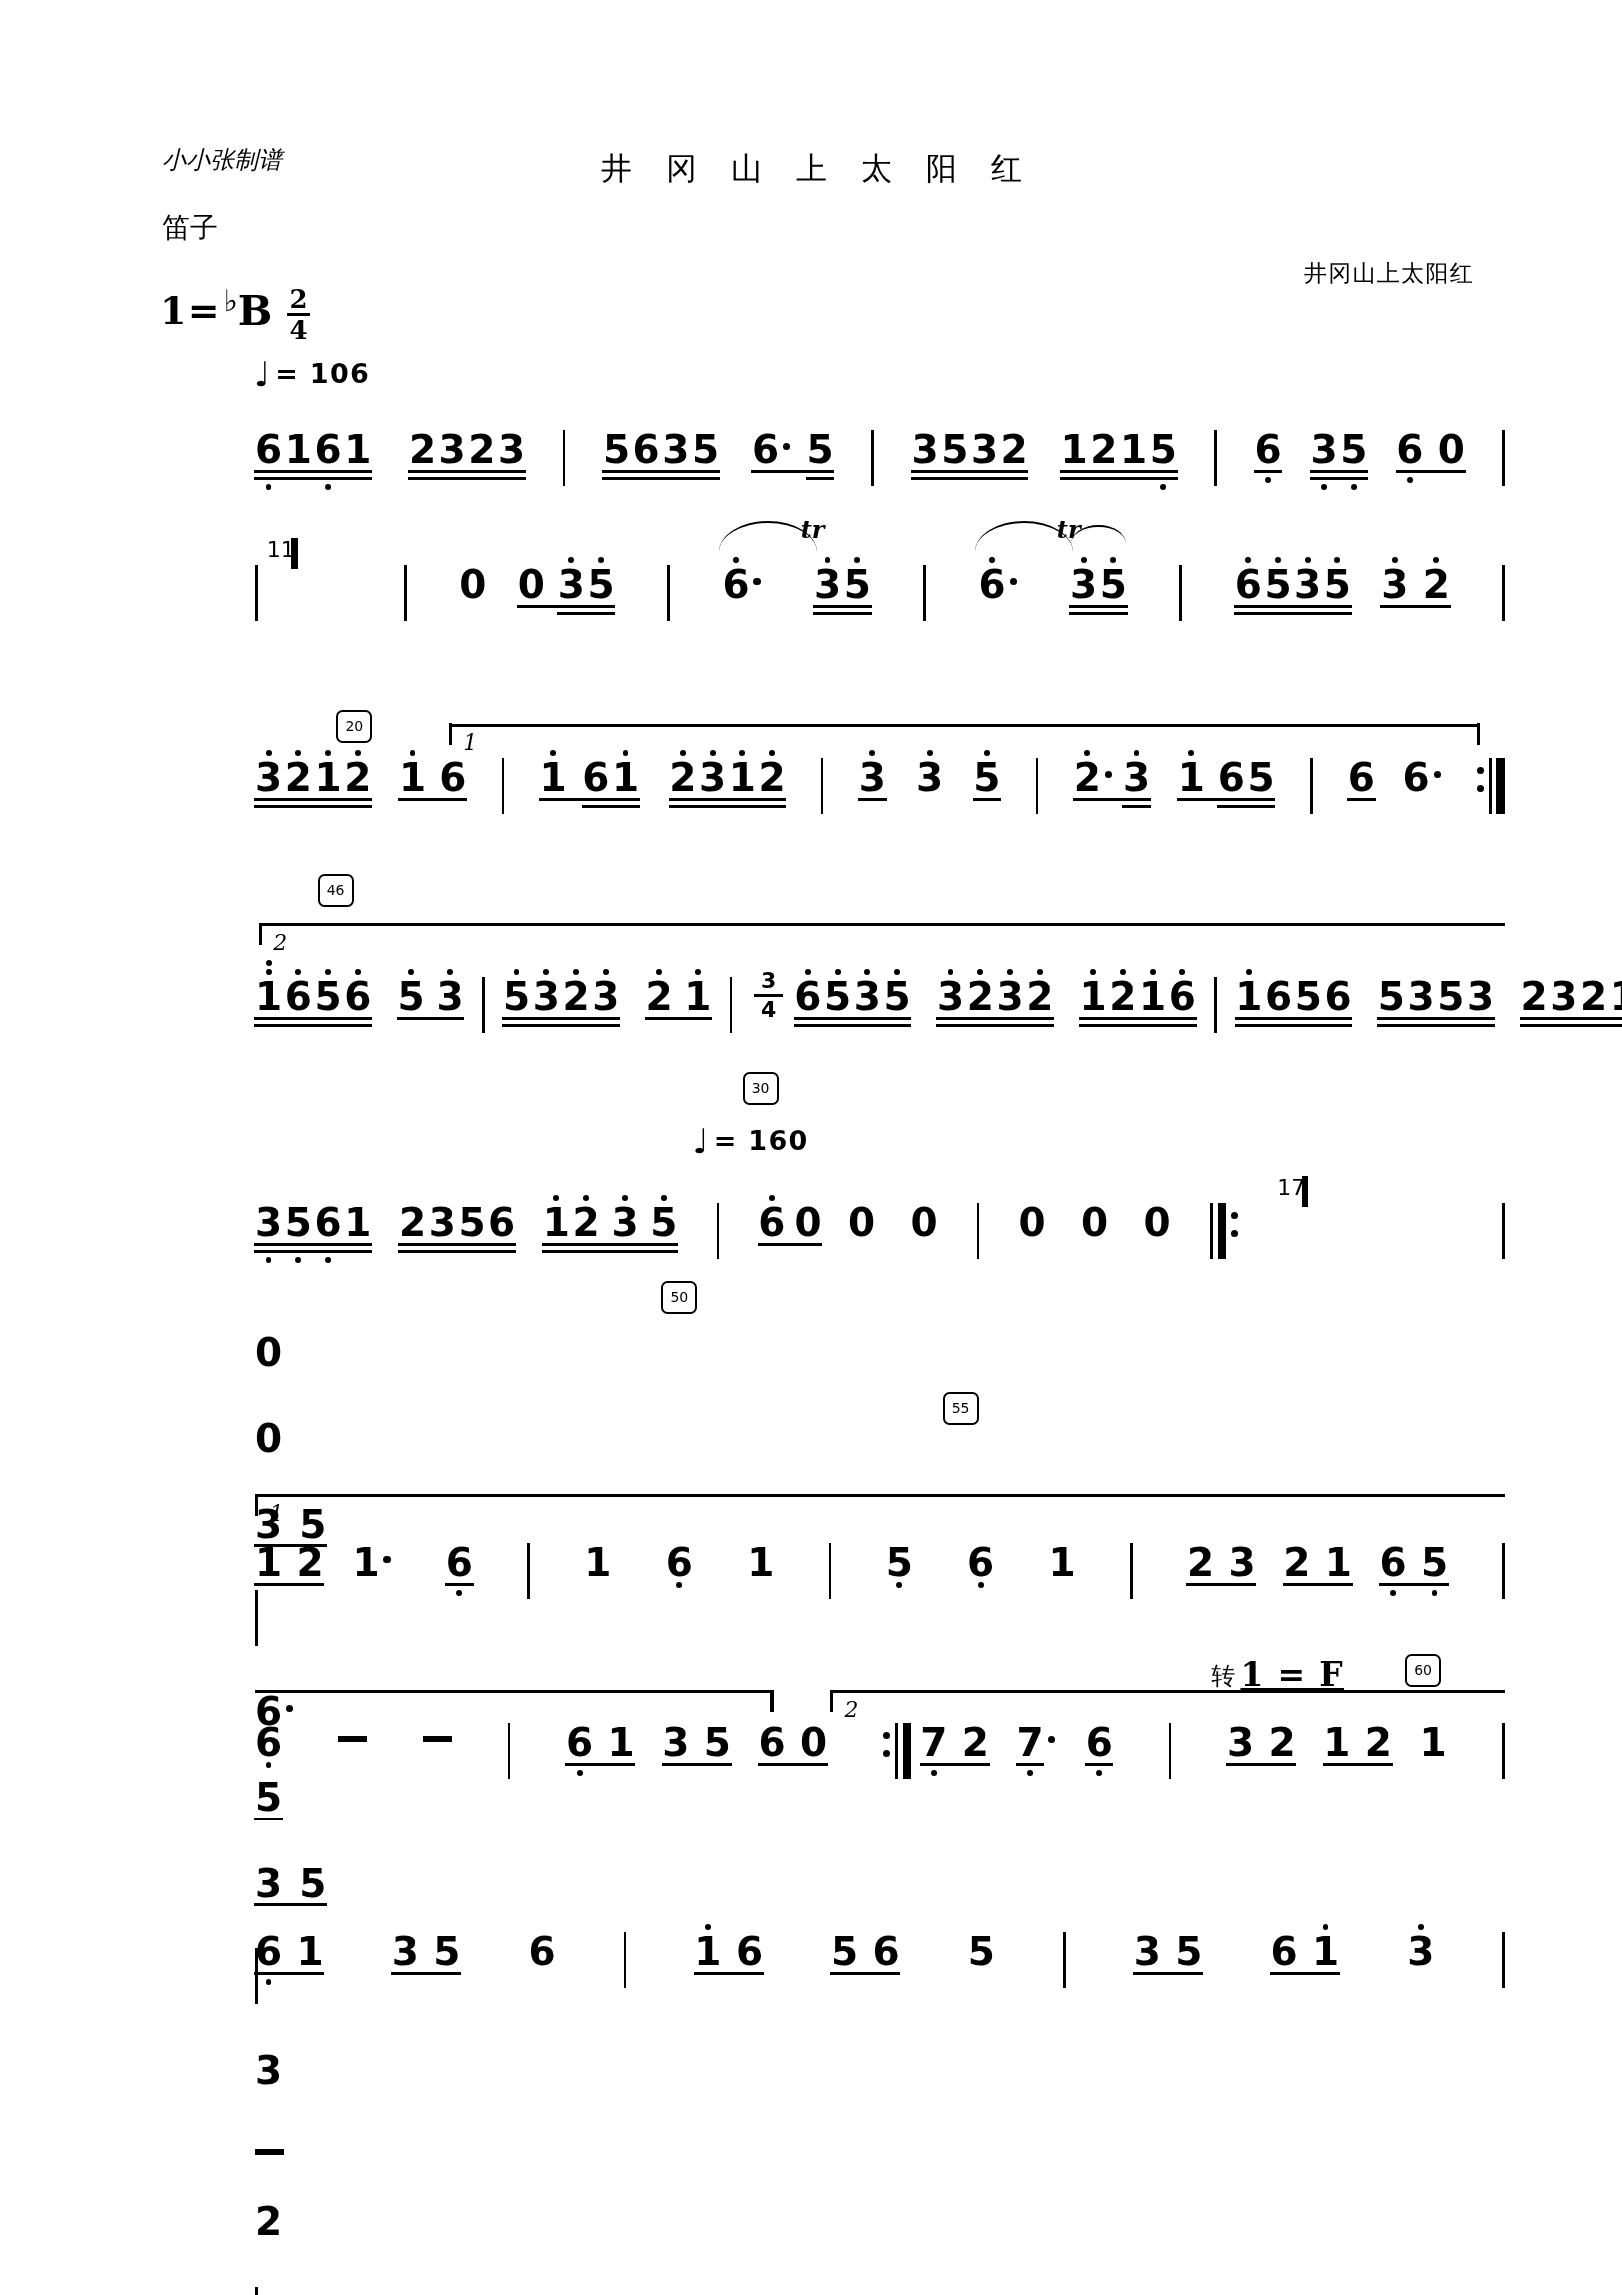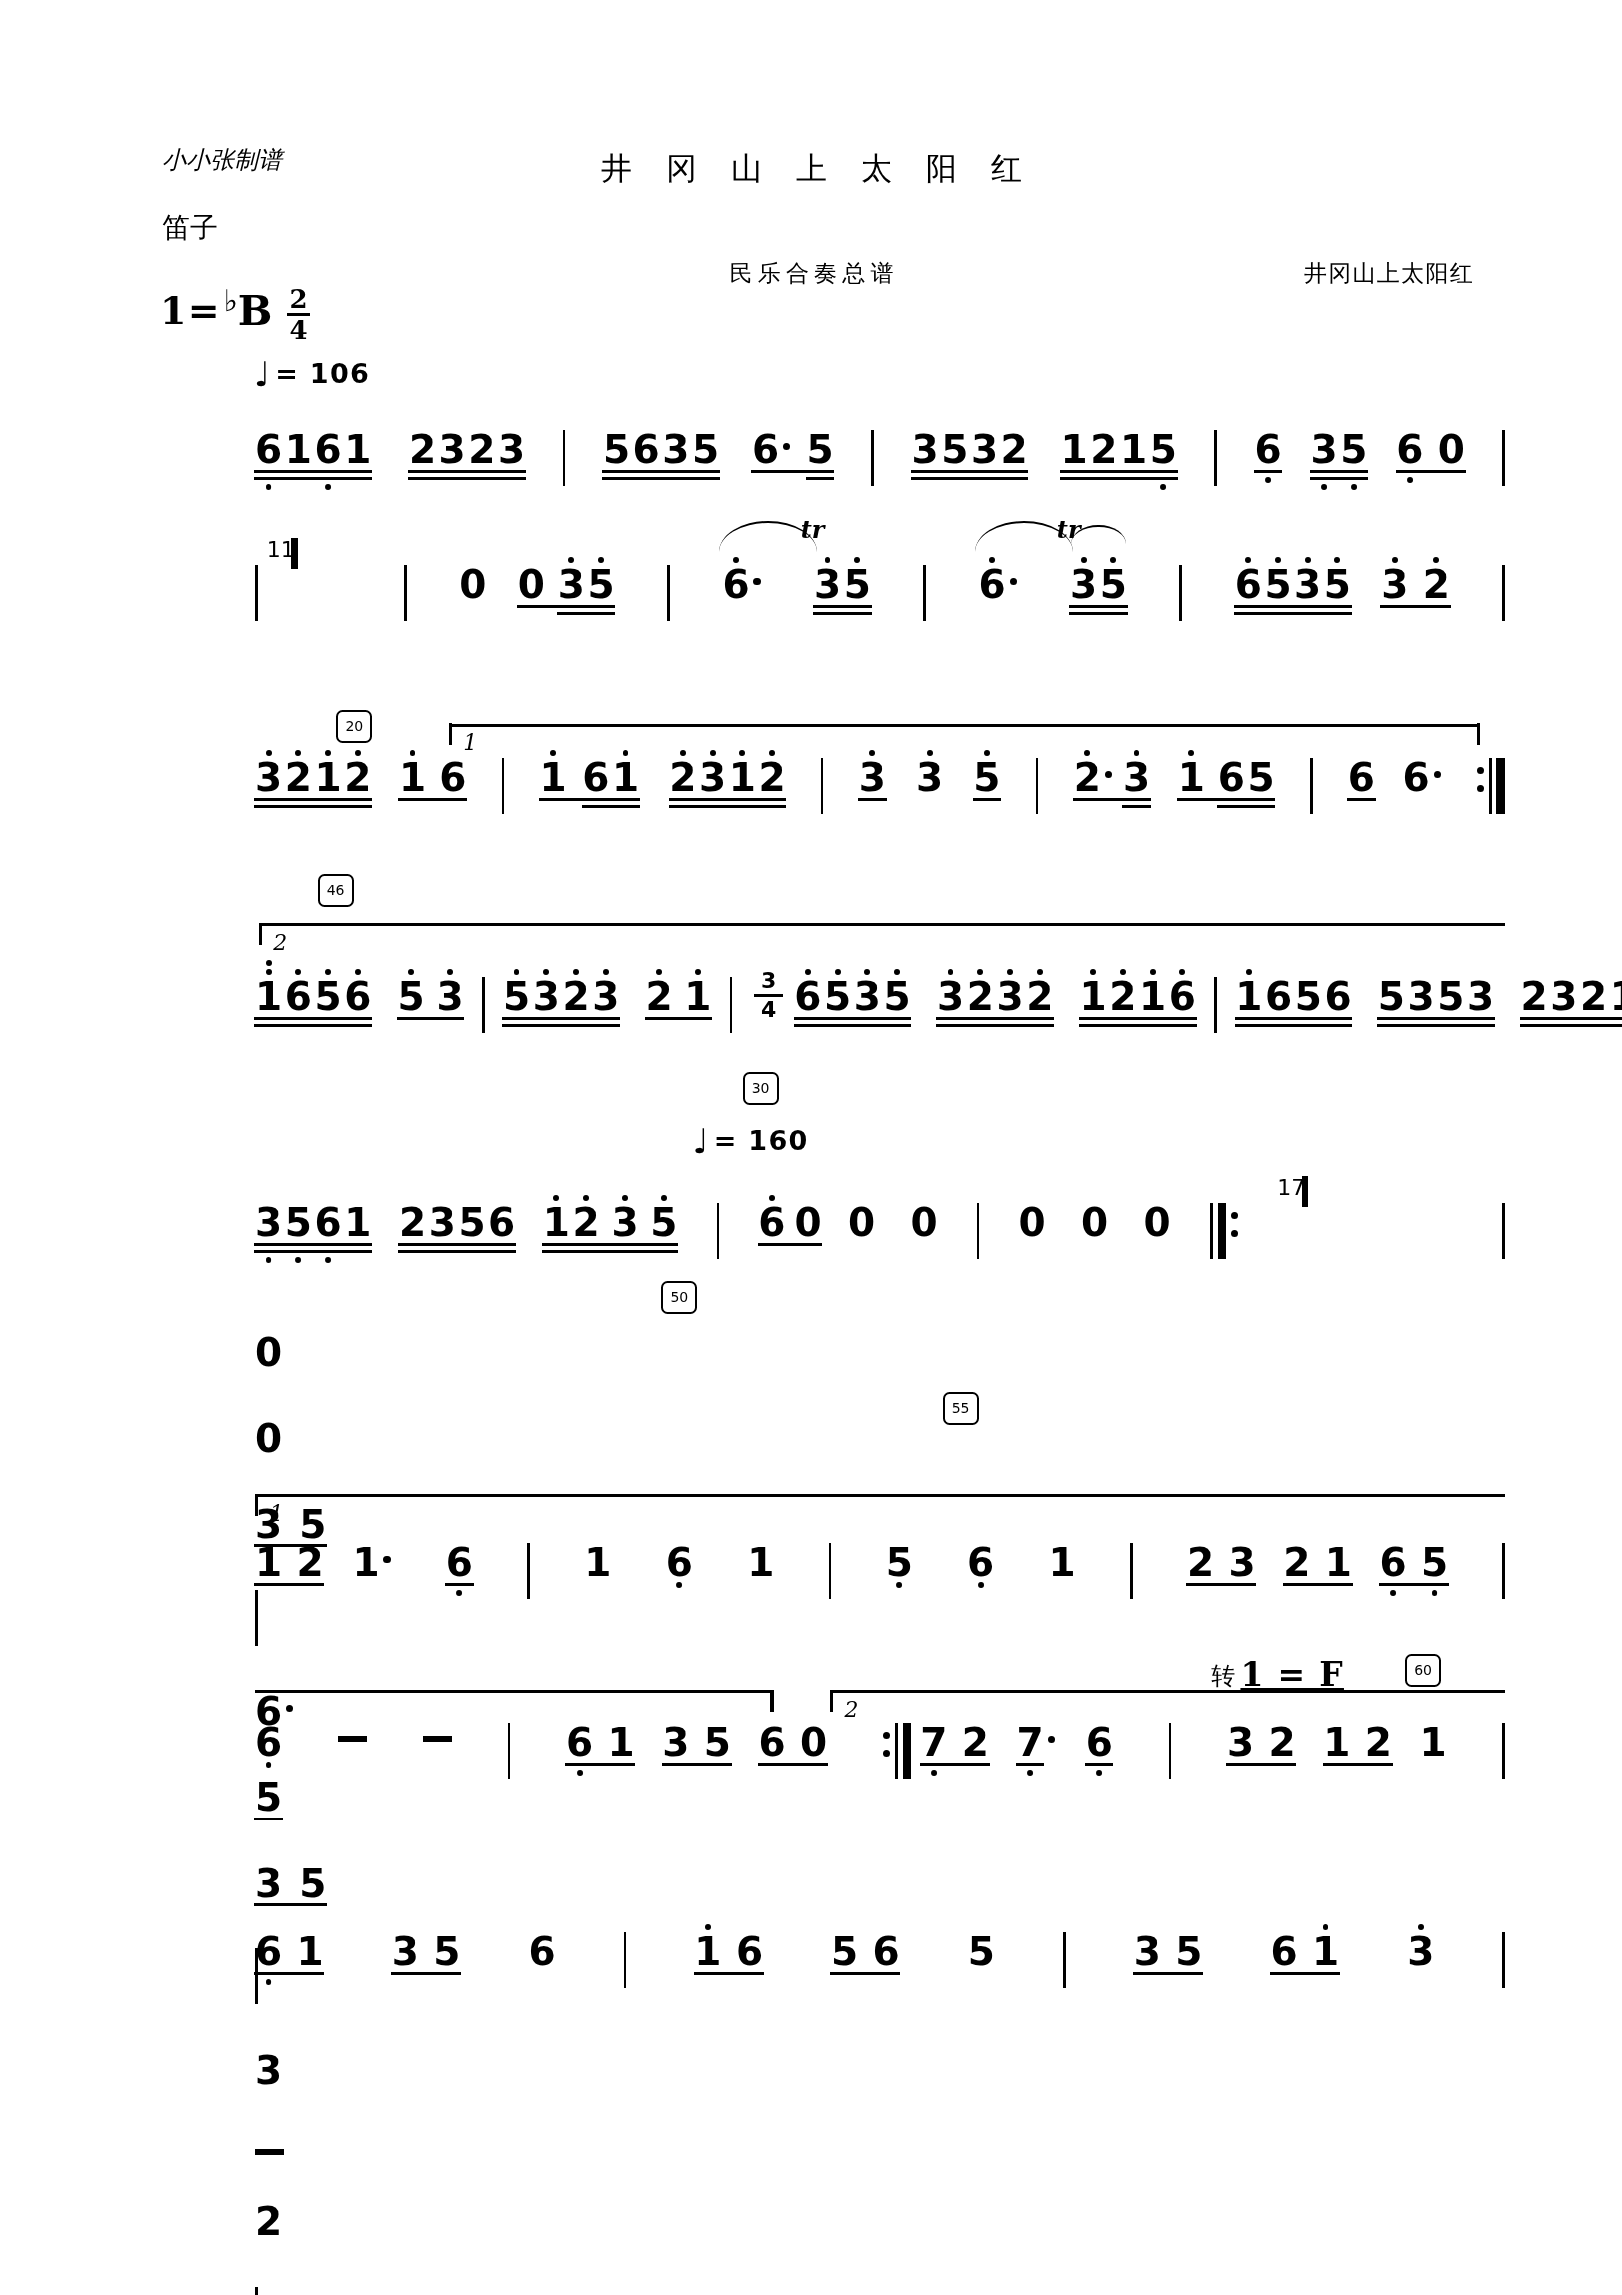--- a/index.html
+++ b/index.html
@@ -67,21 +67,20 @@
   .kcp{font:400 24px/37px "DejaVu Serif",serif;}
   .kcl{font:700 33px/34px "DejaVu Serif",serif;margin-left:5.2px;letter-spacing:1.3px;text-decoration:underline;}
 </style>
 </head>
 <body>
 
 <div class="page">
   <div class="credit">小小张制谱</div>
   <div class="title">井冈山上太阳红</div>
   <div class="instr">笛子</div>
-  <div class="subtitle">民乐合奏总谱</div>
   <div class="source">井冈山上太阳红</div>
 
   <div class="keysig">
     <span class="k1">1=</span>
     <span class="kflat">♭</span>
     <span class="kb">B</span>
     <span class="kfrac">
       <span class="kfn">2</span>
       <span class="kfl"></span>
       <span class="kfn">4</span>

